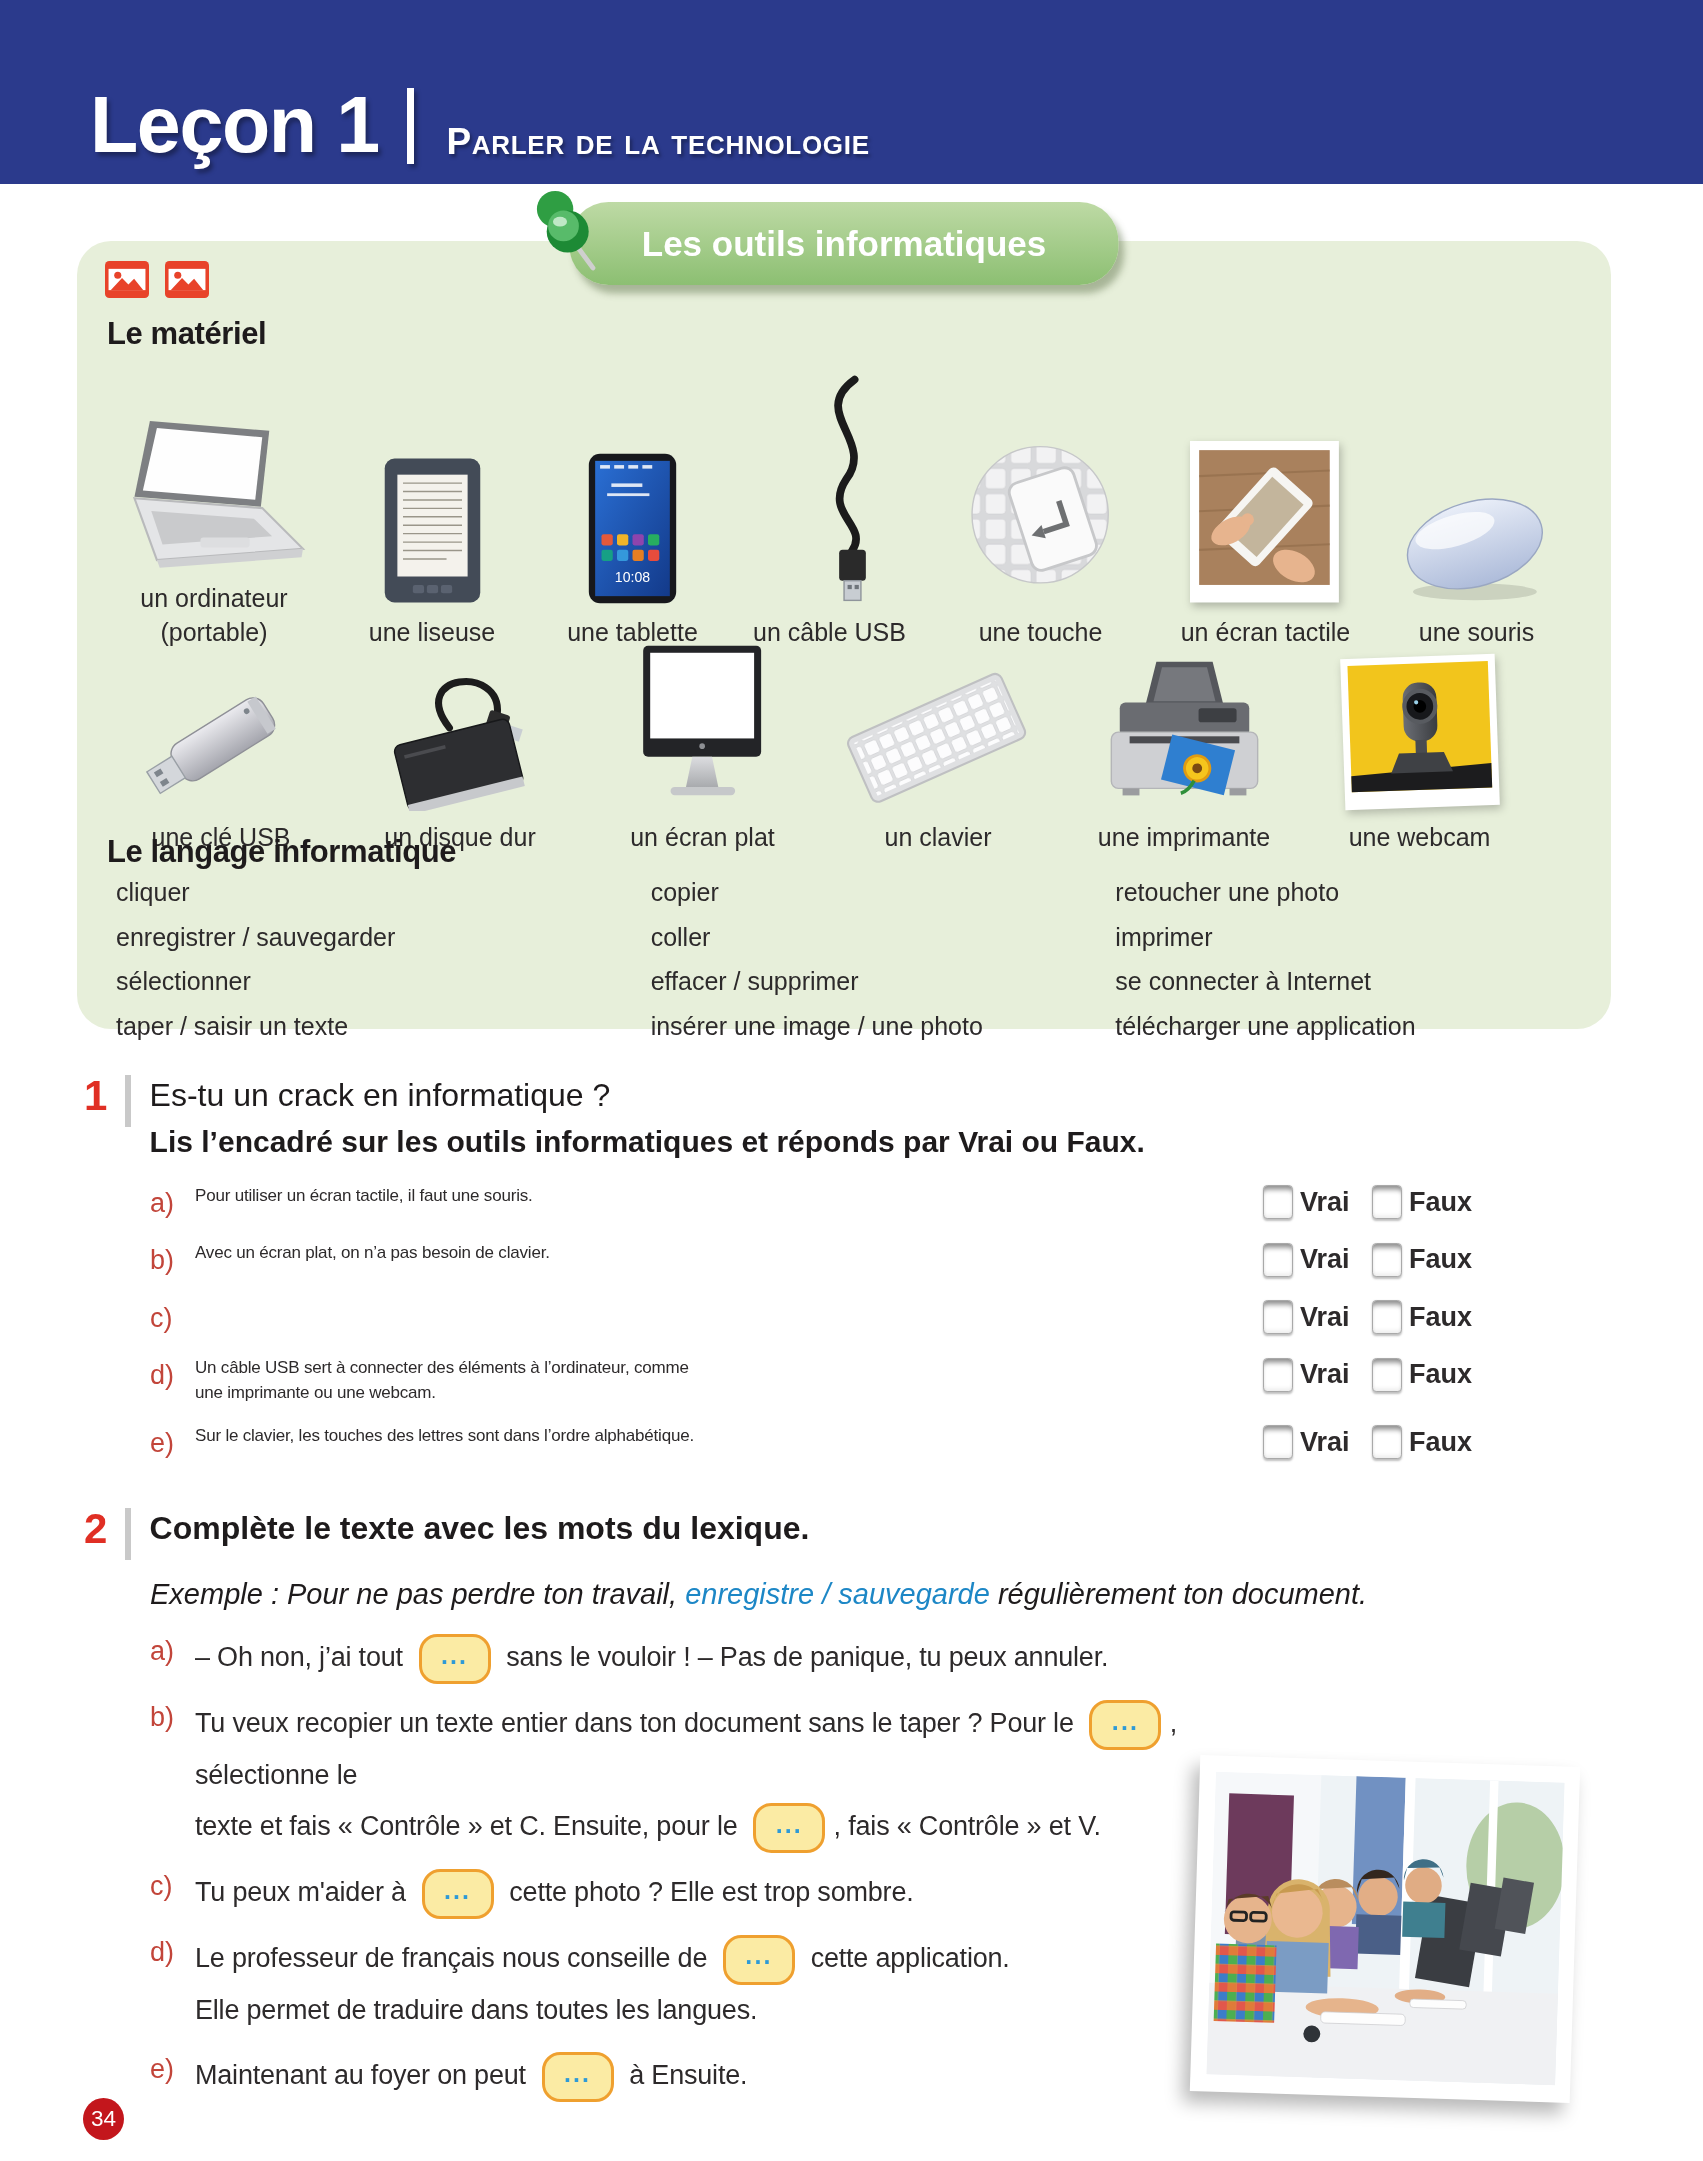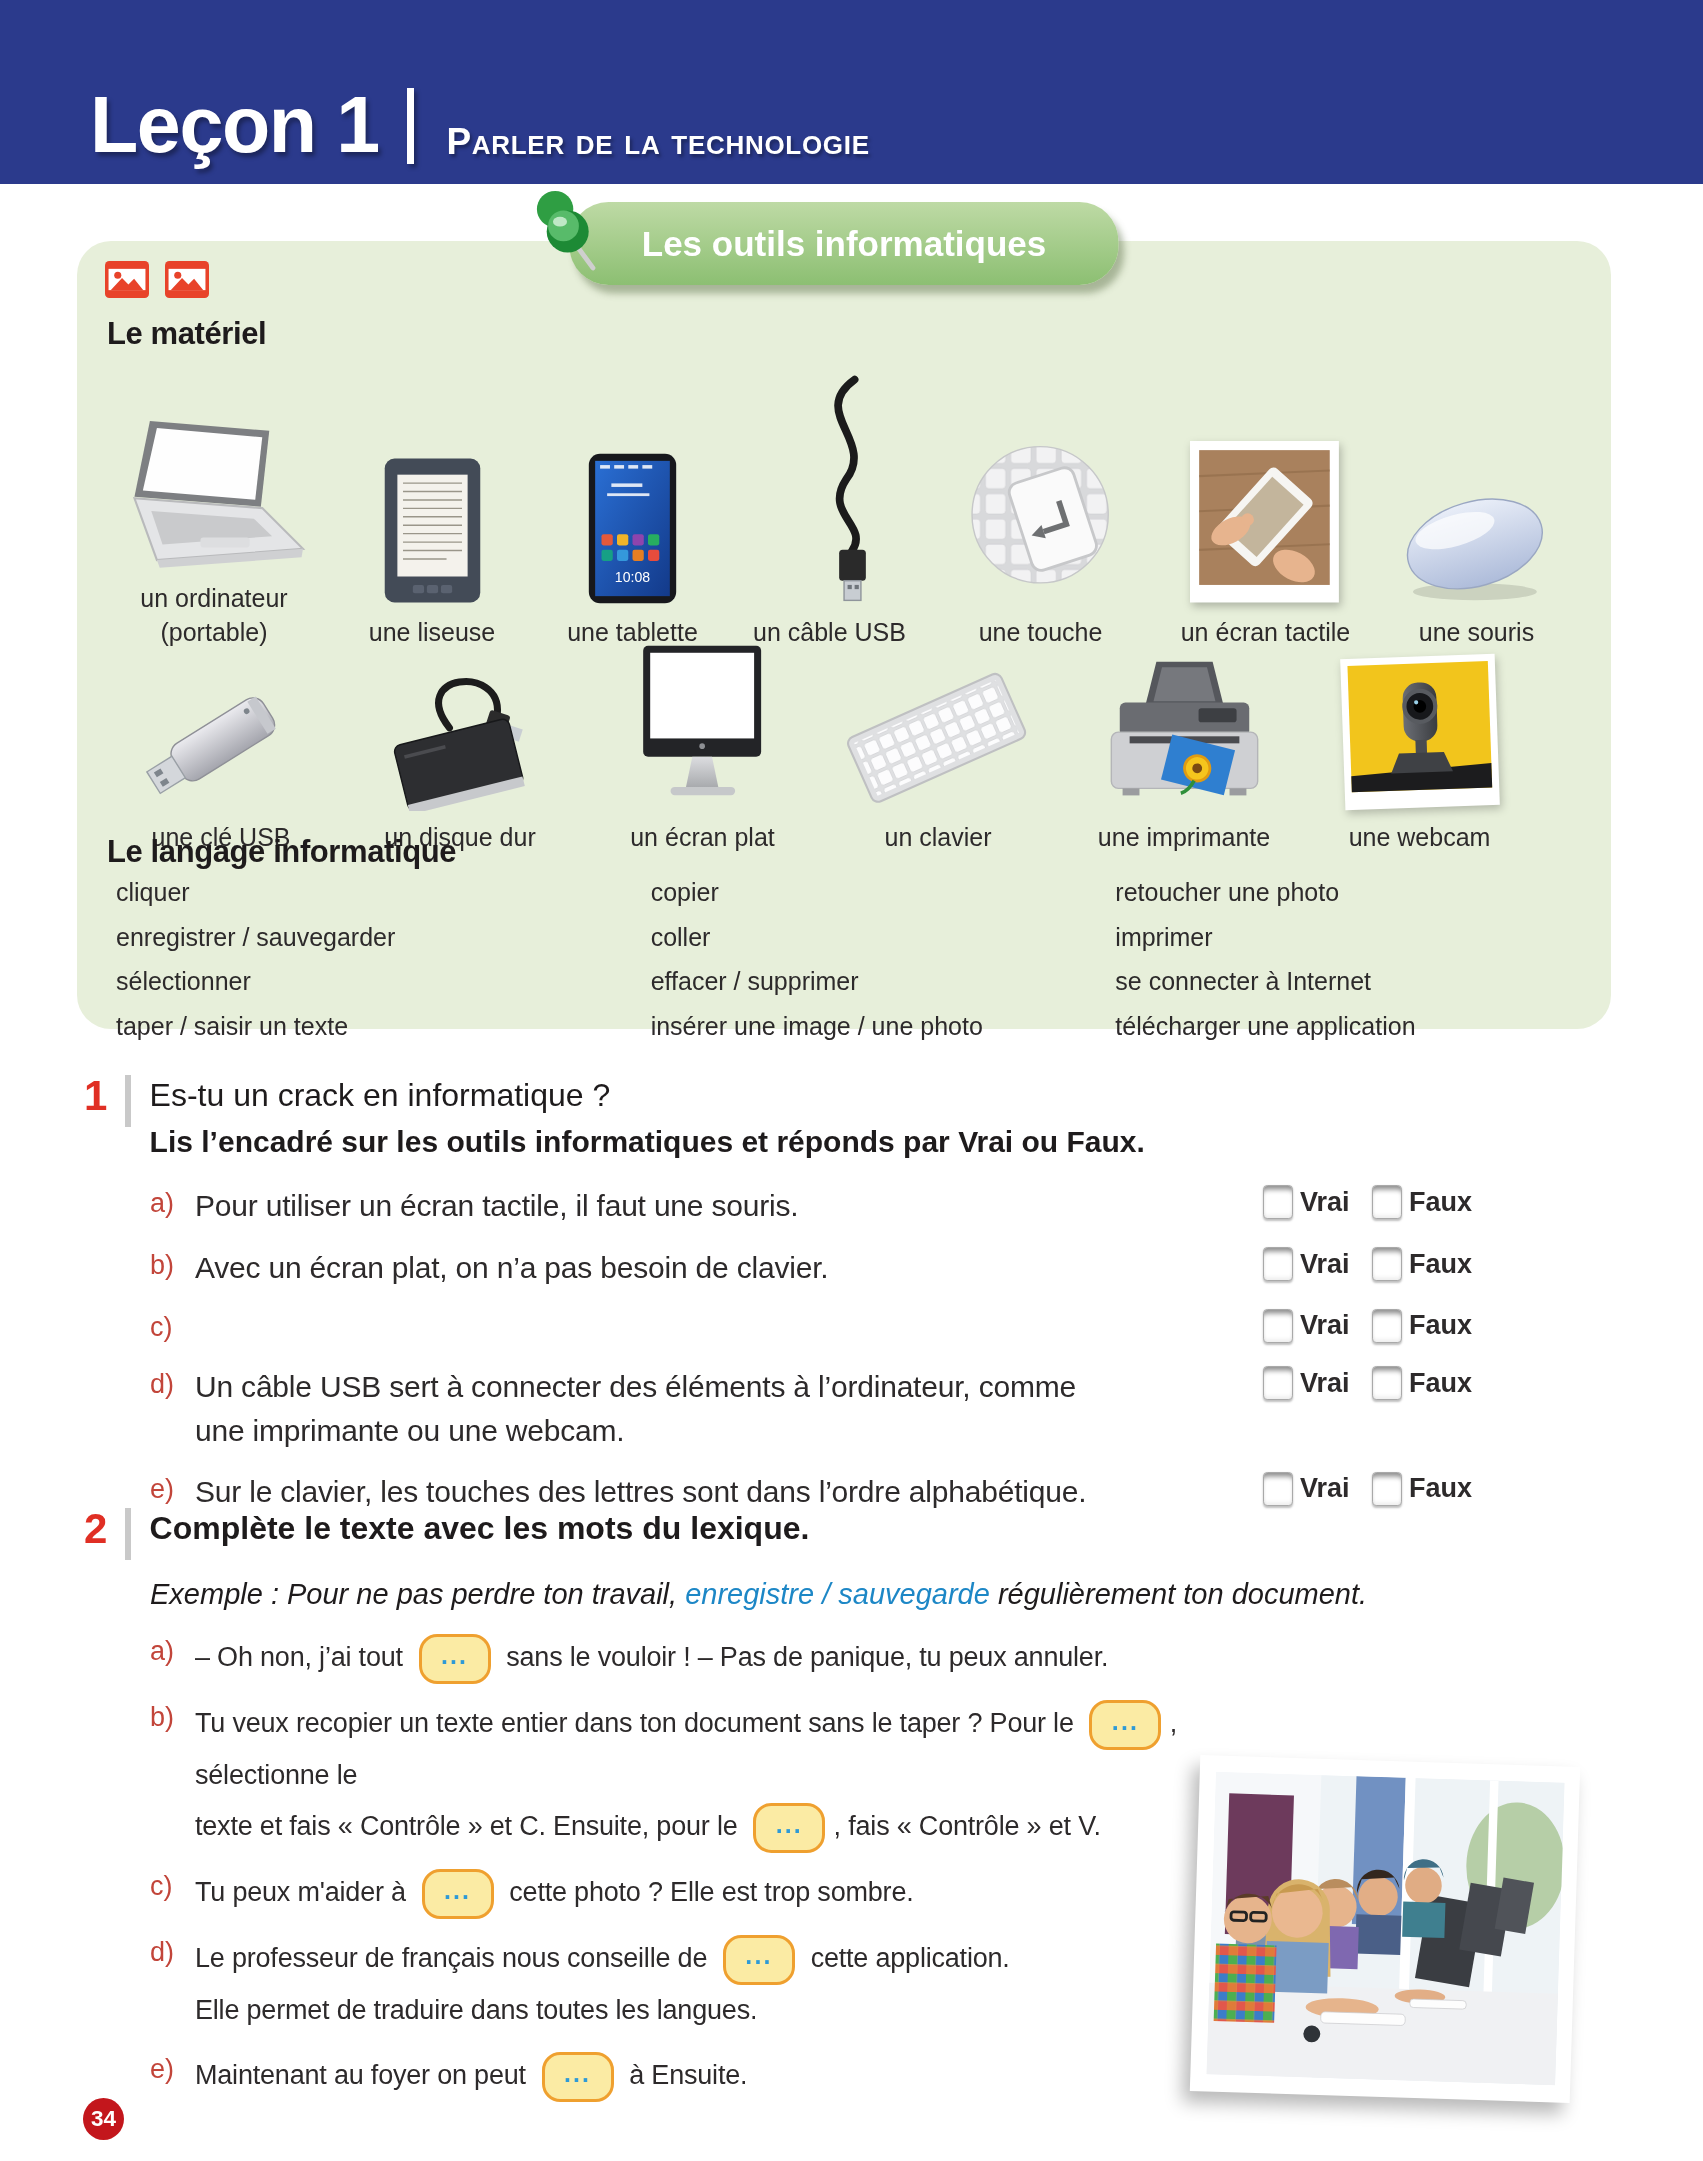--- a/index.html
+++ b/index.html
@@ -48,21 +48,21 @@
   .ex-head{display:flex;align-items:flex-start;}
   .ex-num{color:#e02f24;font-size:42px;font-weight:bold;line-height:1;width:31px;}
   .ex-bar{width:6.3px;height:52px;background:#c9c9c9;margin:0 18.3px 0 10px;}
   .ex-title{font-size:32px;color:#1e1b1c;line-height:1.25;}
   .ex-title.bold{font-weight:bold;}
   .ex-sub{font-size:30px;font-weight:bold;color:#1e1b1c;margin-top:10px;}
 
   .q-list{margin-top:25px;display:flex;flex-direction:column;gap:18.3px;}
   .q-row{display:flex;align-items:flex-start;}
   .q-letter{color:#c2453a;font-size:27px;width:45px;flex:0 0 45px;line-height:1.45;}
-  .q-text{font-size:30px;line-height:1.45;letter-spacing:-0.2px;max-width:1042px;}
+  .q-text{font-size:17px;line-height:1.45;letter-spacing:-0.2px;max-width:1042px;}
   .vf{margin-left:auto;display:flex;align-items:center;gap:7px;flex:0 0 243px;padding-top:1.4px;}
   .cb{width:28px;height:32px;background:#fff;border:1.4px solid #a9a9a9;border-radius:4.2px;
       box-shadow:inset 0 6.3px 5.6px -2.8px #8f8f8f,inset 0 -5px 4.2px -2.8px #ececec,0 1.4px 2.1px rgba(0,0,0,.25);
       cursor:pointer;flex:0 0 28px;}
   .vf-label{font-size:27px;color:#2d2a2b;font-weight:bold;}
   .vf-label.vrai{margin-right:15.5px;}
 
   .example{font-style:italic;font-size:29px;margin:18.3px 0 21px 66px;color:#1e1b1c;}
   .example .hl{color:#1d87c6;}
   .fill-list{display:flex;flex-direction:column;gap:14px;}
@@ -73,21 +73,21 @@
          font-weight:bold;font-size:25px;letter-spacing:2.1px;vertical-align:middle;margin:0 8.4px;
          line-height:1;cursor:text;}
   .blank span{transform:translateY(-4.2px);}
 
   
   .photo{position:absolute;left:1195px;top:1761px;width:380px;background:#fff;padding:15.5px;
          box-sizing:border-box;transform:rotate(1.8deg);
          box-shadow:-7px 11.3px 18.3px rgba(0,0,0,.28);}
   .page-num{position:absolute;left:83px;top:2098px;width:41px;height:42px;background:#c3161c;
             border-radius:50%;display:flex;align-items:center;justify-content:center;color:#fff;
-            font-size:22.5px;font-weight:bold;}
+            font-size:22.5px;font-weight:normal;}
 </style>
 </head>
 <body>
 
 <div class="page">
 
   <div class="header">
     <div class="lesson-title">Leçon 1</div>
     <div class="lesson-bar"></div>
     <div class="lesson-sub">Parler de la technologie</div>

